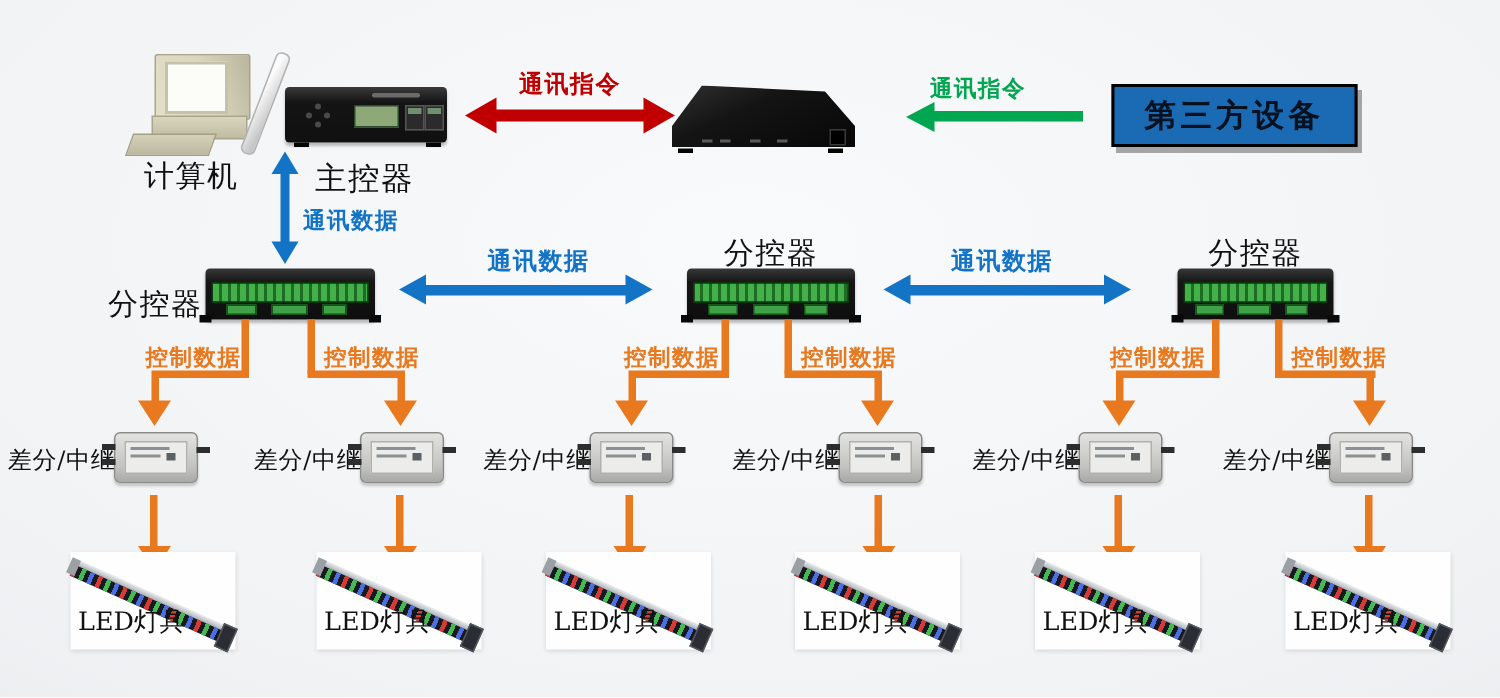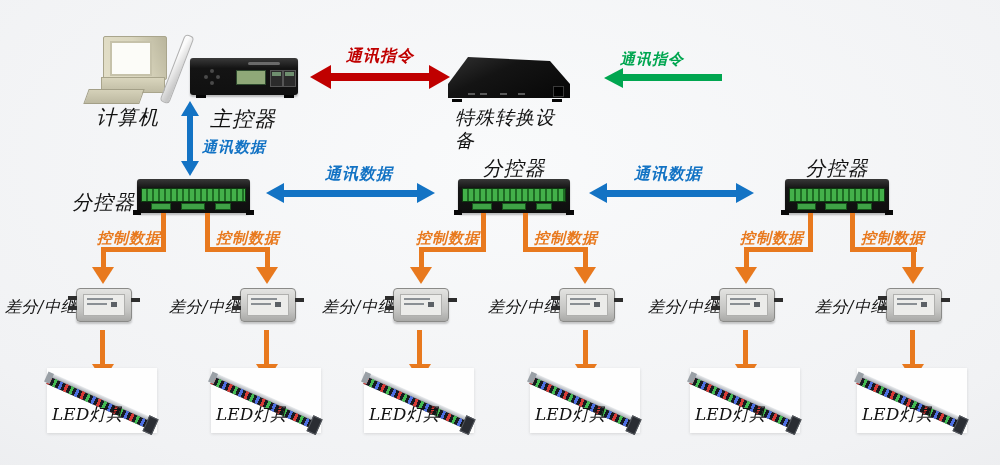--- a/index.html
+++ b/index.html
@@ -2,21 +2,21 @@
 <html style="--comm-cmd-red: #c00000; --third-cmd-green: #00a650; --comm-data-blue: #1373c4; --ctrl-data-orange: #e8791e; --third-party-box-fill: #1b6ab4; --third-party-box-border: #000000;"><head>
 <meta charset="utf-8">
 <style>
   html,body{margin:0;padding:0;}
   body{font-family:"DejaVu Serif","Liberation Serif",serif;}
   #canvas{
     position:relative;width:1000px;height:465px;overflow:hidden;
     background:radial-gradient(130% 150% at 50% 35%, #f9fafb 0%, #f1f2f4 48%, #dddfe2 100%);
   }
   .abs{position:absolute;}
-  .lbl{position:absolute;white-space:nowrap;color:#111;font-style:italic;}
+  .lbl{position:absolute;white-space:nowrap;color:#111;}
   .dev-lbl{font-size:20px;letter-spacing:1px;}
   .arrow-lbl{font-weight:bold;font-size:15px;letter-spacing:1px;}
   .red-lbl{color:var(--comm-cmd-red,#c00000);font-size:16px;}
   .green-lbl{color:var(--third-cmd-green,#00a650);}
   .blue-lbl{color:var(--comm-data-blue,#1373c4);font-size:16px;}
   .orange-lbl{color:var(--ctrl-data-orange,#e8791e);}
   .shaft{position:absolute;}
   .red-fill{background:var(--comm-cmd-red,#c00000);}
   .green-fill{background:var(--third-cmd-green,#00a650);}
   .blue-fill{background:var(--comm-data-blue,#1373c4);}
@@ -119,26 +119,28 @@
 
   <div class="abs conv">
     <span class="dash" style="left:22px;"></span>
     <span class="dash" style="left:34px;"></span>
     <span class="dash" style="left:54px;"></span>
     <span class="dash" style="left:72px;"></span>
     <span class="dlogo"></span>
   </div>
   <div class="foot" style="left:452px;top:99px;"></div>
   <div class="foot" style="left:552px;top:99px;"></div>
-  <div class="lbl dev-lbl" style="left:455px;top:106px;width:102px;white-space:normal;line-height:23px;font-size:19px;">特殊转换设备</div>
 
   <div class="lbl arrow-lbl green-lbl" style="left:620px;top:50px;">通讯指令</div>
   <div class="tri tl-green" style="left:604px;top:68px;"></div>
   <div class="shaft green-fill" style="left:622px;top:74px;width:100px;height:7px;"></div>
 
+  <div class="abs tp-box">
+    <span>第三方设备</span>
+  </div>
 
   <div class="tri tu-blue" style="left:181px;top:101px;"></div>
   <div class="shaft blue-fill" style="left:187px;top:115px;width:6px;height:47px;"></div>
   <div class="tri td-blue" style="left:181px;top:161px;"></div>
   <div class="lbl arrow-lbl blue-lbl" style="left:202px;top:138px;font-size:15px;">通讯数据</div>
 
   <div class="subctrl" style="left:137px;top:179px;width:113px;">
     <span class="strip"></span>
     <span class="conn" style="left:14px;width:18px;"></span>
     <span class="conn" style="left:44px;width:22px;"></span>

